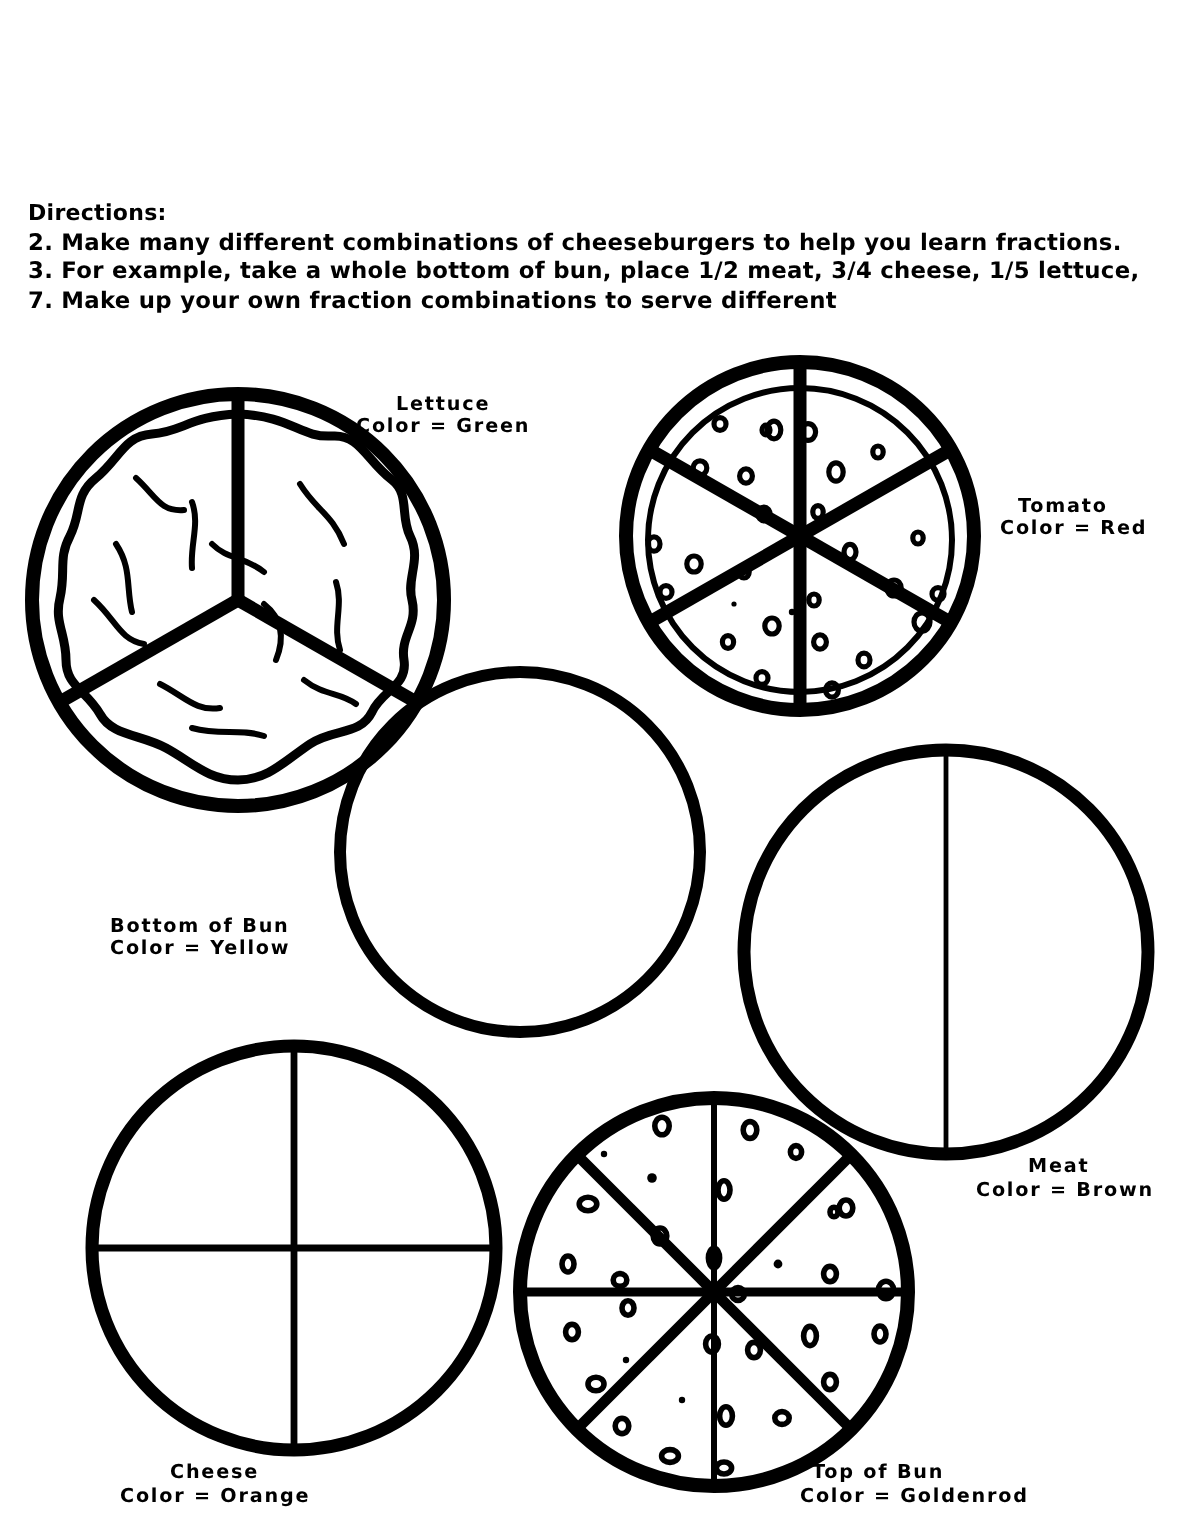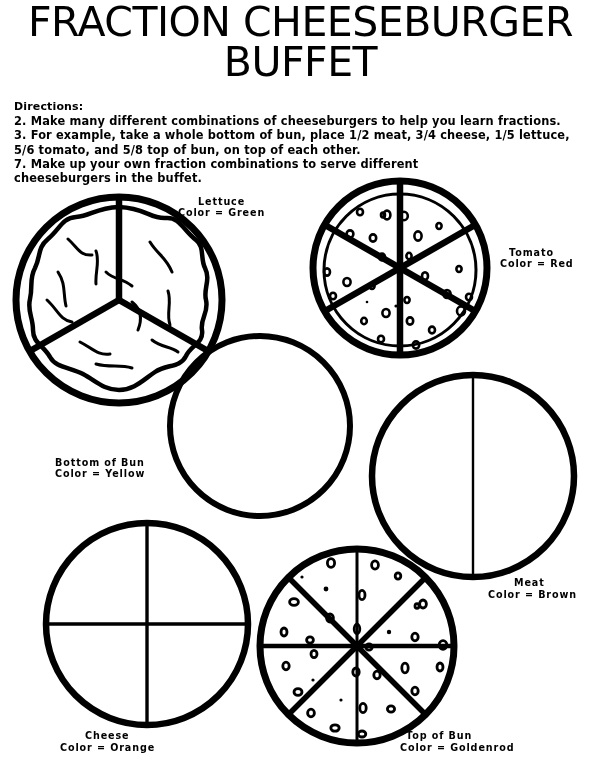--- a/index.html
+++ b/index.html
@@ -59,32 +59,26 @@
     font-size: 9.6px;
     letter-spacing: 0.9px;
     fill: #000000;
   }
 </style>
 </head>
 <body>
 
 <div id="worksheet">
 
-  <div class="title-block">
-    <span class="title-line1">FRACTION CHEESEBURGER</span>
-    <span class="title-line2">BUFFET</span>
-  </div>
 
   <div class="directions">
     <span class="dir-head">Directions:</span>
     <span class="dir-line">2. Make many different combinations of cheeseburgers to help you learn fractions.</span>
     <span class="dir-line">3. For example, take a whole bottom of bun, place 1/2 meat, 3/4 cheese, 1/5 lettuce,</span>
-    <span class="dir-line">5/6 tomato, and 5/8 top of bun, on top of each other.</span>
     <span class="dir-line">7. Make up your own fraction combinations to serve different</span>
-    <span class="dir-line">cheeseburgers in the buffet.</span>
   </div>
 
   <svg id="art" width="601" height="762" viewBox="0 0 601 762">
 
     <g>
       <circle cx="119" cy="300" r="103" fill="none" stroke="#000" stroke-width="7"></circle>
 
       <path fill="none" stroke="#000" stroke-width="4.5" d="M119 207 C 146 208 150 219 166 218 C 180 217 183 230 196 240
                C 205 247 200 258 205 268 C 211 280 203 289 206 300
                C 209 313 200 318 202 330 C 204 343 191 345 186 356

